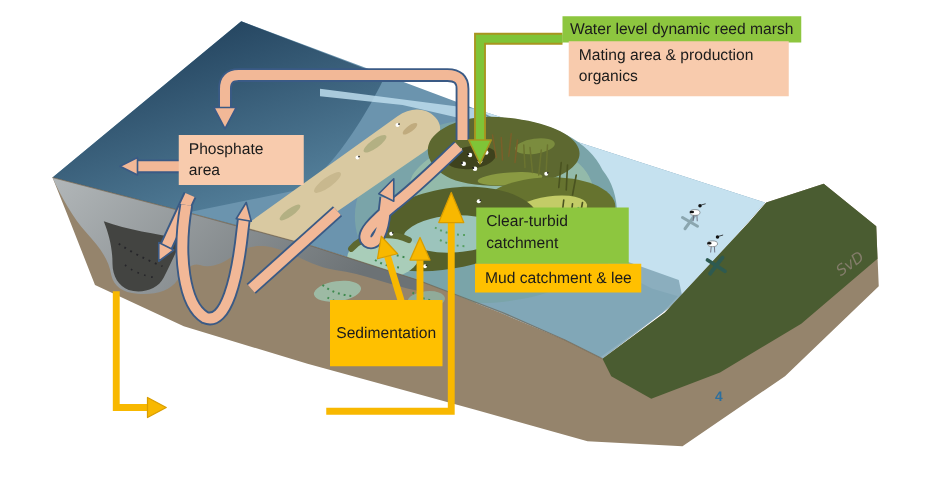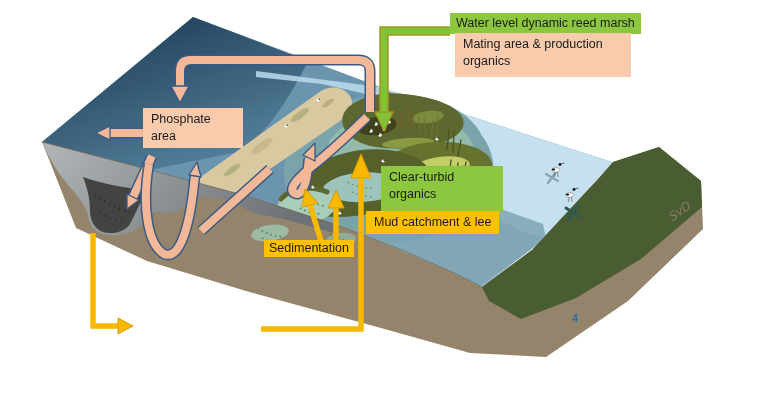--- a/index.html
+++ b/index.html
@@ -7,22 +7,22 @@
          font-family:"Liberation Sans",sans-serif;}
   #scene{position:absolute;left:0;top:0;z-index:1;}
   .box{position:absolute;z-index:2;font-size:12.5px;line-height:1.36;color:#1b1b1b;padding:3px 8px;}
   .box.green{background:#8dc63f;}
   .box.peach{background:#f8cbad;}
   .box.orange{background:#ffc000;}
   #box-water{left:450px;top:13px;white-space:nowrap;padding:2px 6px;}
   #box-mating{left:455px;top:33px;width:160px;height:38px;}
   #box-phosphate{left:143px;top:108px;width:84px;}
   #box-clear{left:381px;top:166px;width:106px;height:39px;}
-  #box-mud{left:366px;top:211px;white-space:nowrap;}
-  #box-sed{left:264px;top:240px;white-space:nowrap;padding:0 5px;}
+  #box-mud{left:380px;top:211px;white-space:nowrap;}
+  #box-sed{left:264px;top:240px;white-space:nowrap;padding:18px 5px;}
   #box-dredge{left:133px;top:307px;width:108px;}
   #signature{position:absolute;left:668px;top:204px;z-index:2;color:#8b8172;
              font:italic 12px "DejaVu Sans",sans-serif;transform:rotate(-36deg);opacity:.9;}
   #pagenum{position:absolute;left:572px;top:312px;z-index:2;color:#2d6f9e;
            font-size:11px;font-weight:600;}
   
   .po{stroke:#3a5a85;stroke-width:11;fill:none;}
   .pi{stroke:#f2b897;stroke-width:8;fill:none;}
   .ph{fill:#f2b897;stroke:#3a5a85;stroke-width:1.3;stroke-linejoin:round;}
   .oa{stroke:#f8b800;stroke-width:5.5;fill:none;}
@@ -216,20 +216,20 @@
   <g>
     <path class="go" d="M 450,31 L 384,31 L 384,114"></path>
     <path class="gi" d="M 450,31 L 384,31 L 384,114"></path>
     <polygon class="gh" points="375,112 393,112 384,131"></polygon>
   </g>
 </svg>
 
 <div class="box green" id="box-water">Water level dynamic reed marsh</div>
 <div class="box peach" id="box-mating">Mating area &amp; production organics</div>
 <div class="box peach" id="box-phosphate">Phosphate area</div>
-<div class="box green" id="box-clear">Clear-turbid organics</div>
+<div class="box green" id="box-clear">Clear-turbid catchment</div>
 <div class="box orange" id="box-mud">Mud catchment &amp; lee</div>
 <div class="box orange" id="box-sed">Sedimentation</div>
 
 <div id="signature">SvD</div>
 <div id="pagenum">4</div>
 
 </div>
 
 </body></html>

